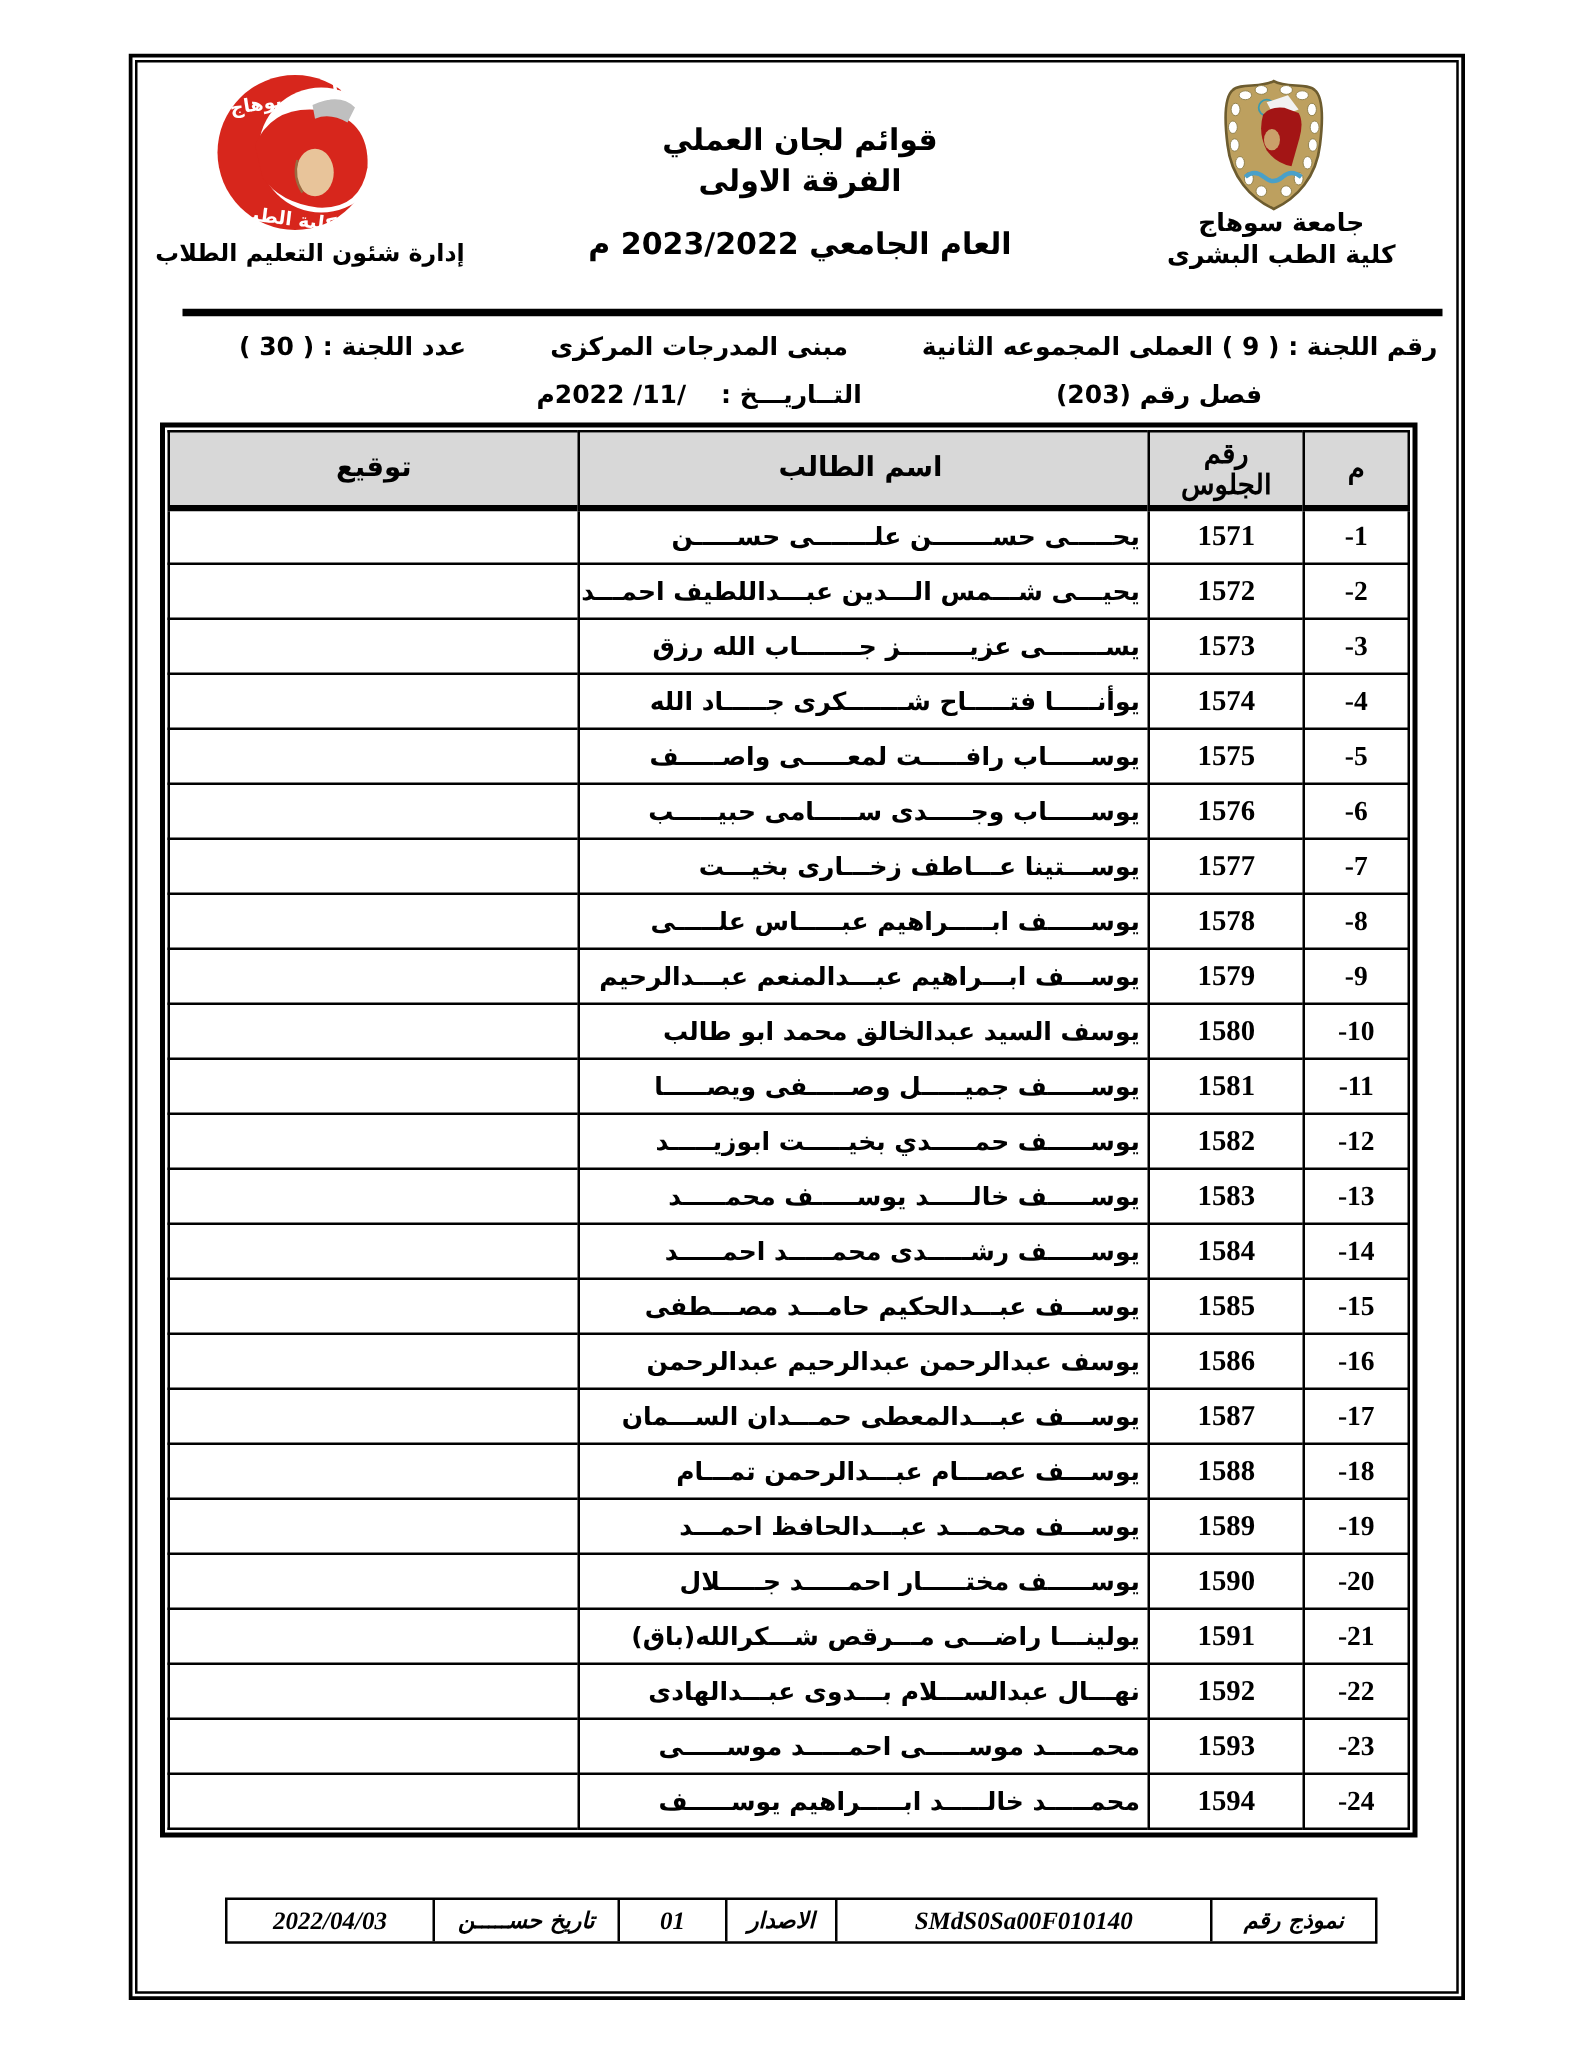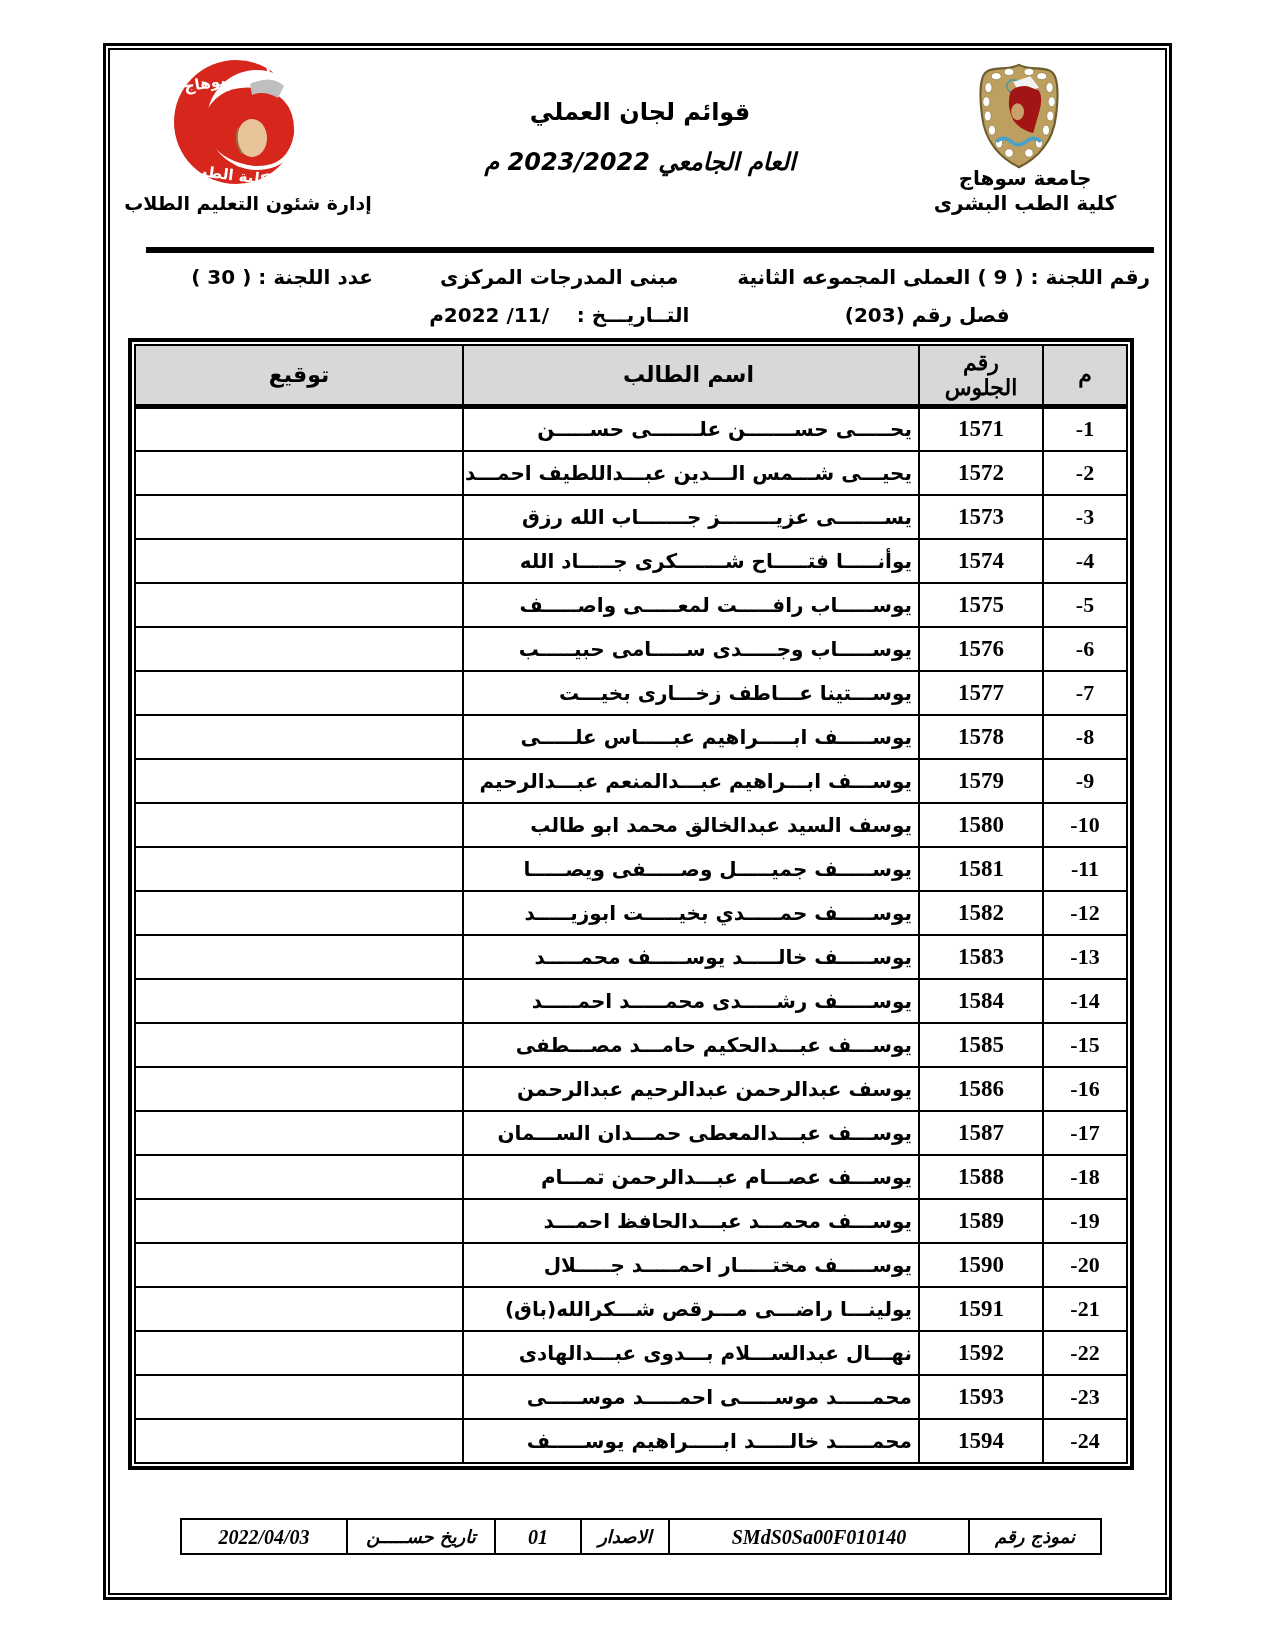--- a/index.html
+++ b/index.html
@@ -3,21 +3,21 @@
 <meta charset="utf-8">
 <style>
   html,body{margin:0;padding:0;background:#ffffff;}
   body{width:1275px;height:1650px;position:relative;font-family:"DejaVu Sans",sans-serif;color:#000;}
   .frame-outer{position:absolute;left:103px;top:43px;width:1069px;height:1557px;border:3px solid #000;box-sizing:border-box;}
   .frame-inner{position:absolute;inset:2px;border:2px solid #000;}
   .abs{position:absolute;}
 
   
   .title-block{left:320px;top:46px;width:420px;text-align:center;font-weight:bold;font-size:24px;line-height:33px;direction:rtl;}
-  .title-line3{margin-top:17px;font-style:italic;}
+  .title-line3{margin-top:17px;}
   .shield-svg{left:843px;top:12px;}
   .shield-caption{left:795px;top:116px;width:240px;text-align:center;font-weight:bold;font-size:20px;line-height:25px;direction:rtl;}
   .crescent-svg{left:28px;top:8px;}
   .admin-caption{left:8px;top:142px;width:260px;text-align:center;font-weight:bold;font-size:19px;direction:rtl;}
 
   .rule{left:36px;top:197px;width:1008px;height:6px;background:#000;}
 
   
   .info-grid{left:36px;top:208px;width:1008px;display:grid;direction:rtl;
              grid-template-columns:45% 28% 27%;grid-auto-rows:38px;align-items:center;
@@ -62,20 +62,21 @@
         <path d="M112,26 q22,-10 34,2 l-6,12 q-14,-8 -26,-3 Z" fill="#bfbfbf"></path>
         <ellipse cx="114" cy="80" rx="15" ry="19" fill="#e8c49a"></ellipse>
         <path d="M100,70 q-4,14 4,26" stroke="#9a6a40" stroke-width="2" fill="none"></path>
         <text x="96" y="26" transform="rotate(-9 96 26)" text-anchor="middle" font-size="15" font-weight="bold" fill="#ffffff" direction="rtl">جامعة سوهاج</text>
         <text x="92" y="122" transform="rotate(7 92 122)" text-anchor="middle" font-size="15" font-weight="bold" fill="#ffffff" direction="rtl">كلية الطب</text>
       </svg>
       <div class="abs admin-caption">إدارة شئون التعليم الطلاب</div>
 
       <div class="abs title-block">
         <div>قوائم لجان العملي</div>
+        <div>الفرقة الاولى</div>
         <div class="title-line3">العام الجامعي 2023/2022 م</div>
       </div>
 
       <svg class="abs shield-svg" width="132" height="108" viewBox="0 0 132 152">
         <path d="M66,4 C80,12 104,6 112,14 C122,22 121,52 118,76 C114,112 92,136 66,148
                  C40,136 18,112 14,76 C11,52 10,22 20,14 C28,6 52,12 66,4 Z" fill="#bda05f" stroke="#6d5c2f" stroke-width="3"></path>
         <g fill="#ffffff" stroke="#8a7a45" stroke-width="1">
           <ellipse cx="34" cy="20" rx="7" ry="5"></ellipse>
             <ellipse cx="52" cy="14" rx="7" ry="5"></ellipse>
           <ellipse cx="80" cy="14" rx="7" ry="5"></ellipse>

